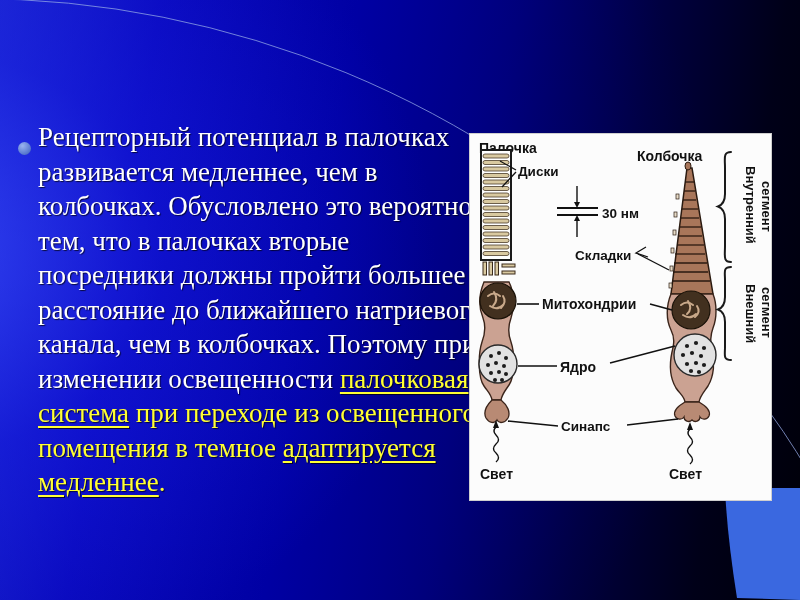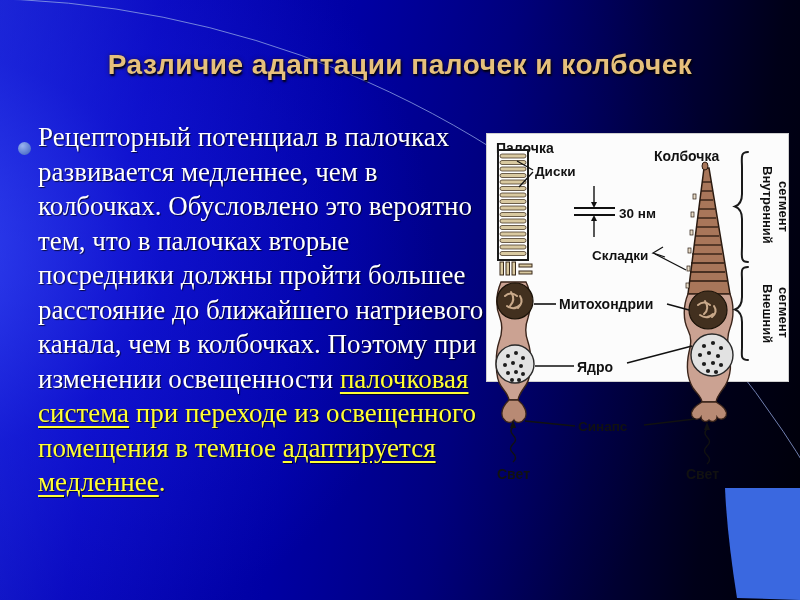--- a/index.html
+++ b/index.html
@@ -25,38 +25,37 @@
     background:radial-gradient(circle at 35% 30%, #9ab4f0, #5a7ad0 65%, #3c58a8);
   }
   .body-text{
     position:absolute;left:38px;top:120px;width:452px;
     font-family:"Liberation Serif",serif;font-size:27px;line-height:34.5px;
     color:#ffffff;text-shadow:1px 1px 1px rgba(0,0,0,.7);
   }
   .hl{color:#ffff33;}
   .hl-link{color:#ffff33;text-decoration:underline;text-underline-offset:4px;cursor:pointer;}
   .diagram-box{
-    position:absolute;left:486px;top:133px;width:303px;height:249px;
+    position:absolute;left:469px;top:133px;width:303px;height:368px;
     background:#fcfcfc;border:1px solid #cfcfcf;box-sizing:border-box;
   }
   .diagram-box svg{display:block;}
   svg text{font-family:"Liberation Sans",sans-serif;font-weight:bold;fill:#111;}
 </style>
 </head>
 <body>
 
 <div class="slide">
 
   <div class="arc-circle"></div>
 
   <svg class="corner-svg" viewBox="0 0 100 120">
     <path d="M25,8 Q27,55 37,118 L100,120 L100,8 Z" fill="#3a68e0"></path>
   </svg>
 
-  <div class="slide-title">Различие адаптации палочек и колбочек</div>
 
   <div class="bullet-dot"></div>
 
   <div class="body-text"><span>Рецепторный потенциал в палочках развивается медленнее, чем в колбочках. Обусловлено это вероятно тем, что в палочках вторые посредники должны пройти большее расстояние до ближайшего натриевого канала, чем в колбочках. Поэтому при изменении освещенности </span><span class="hl-link">палочковая система</span><span class="hl"> при переходе из освещенного помещения в темное </span><span class="hl-link">адаптируется медленнее</span><span class="hl">.</span></div>
 
   <div class="diagram-box">
     <svg width="301" height="353" viewBox="0 0 301 353">
 
       <text x="9" y="19" font-size="14">Палочка</text>
 

